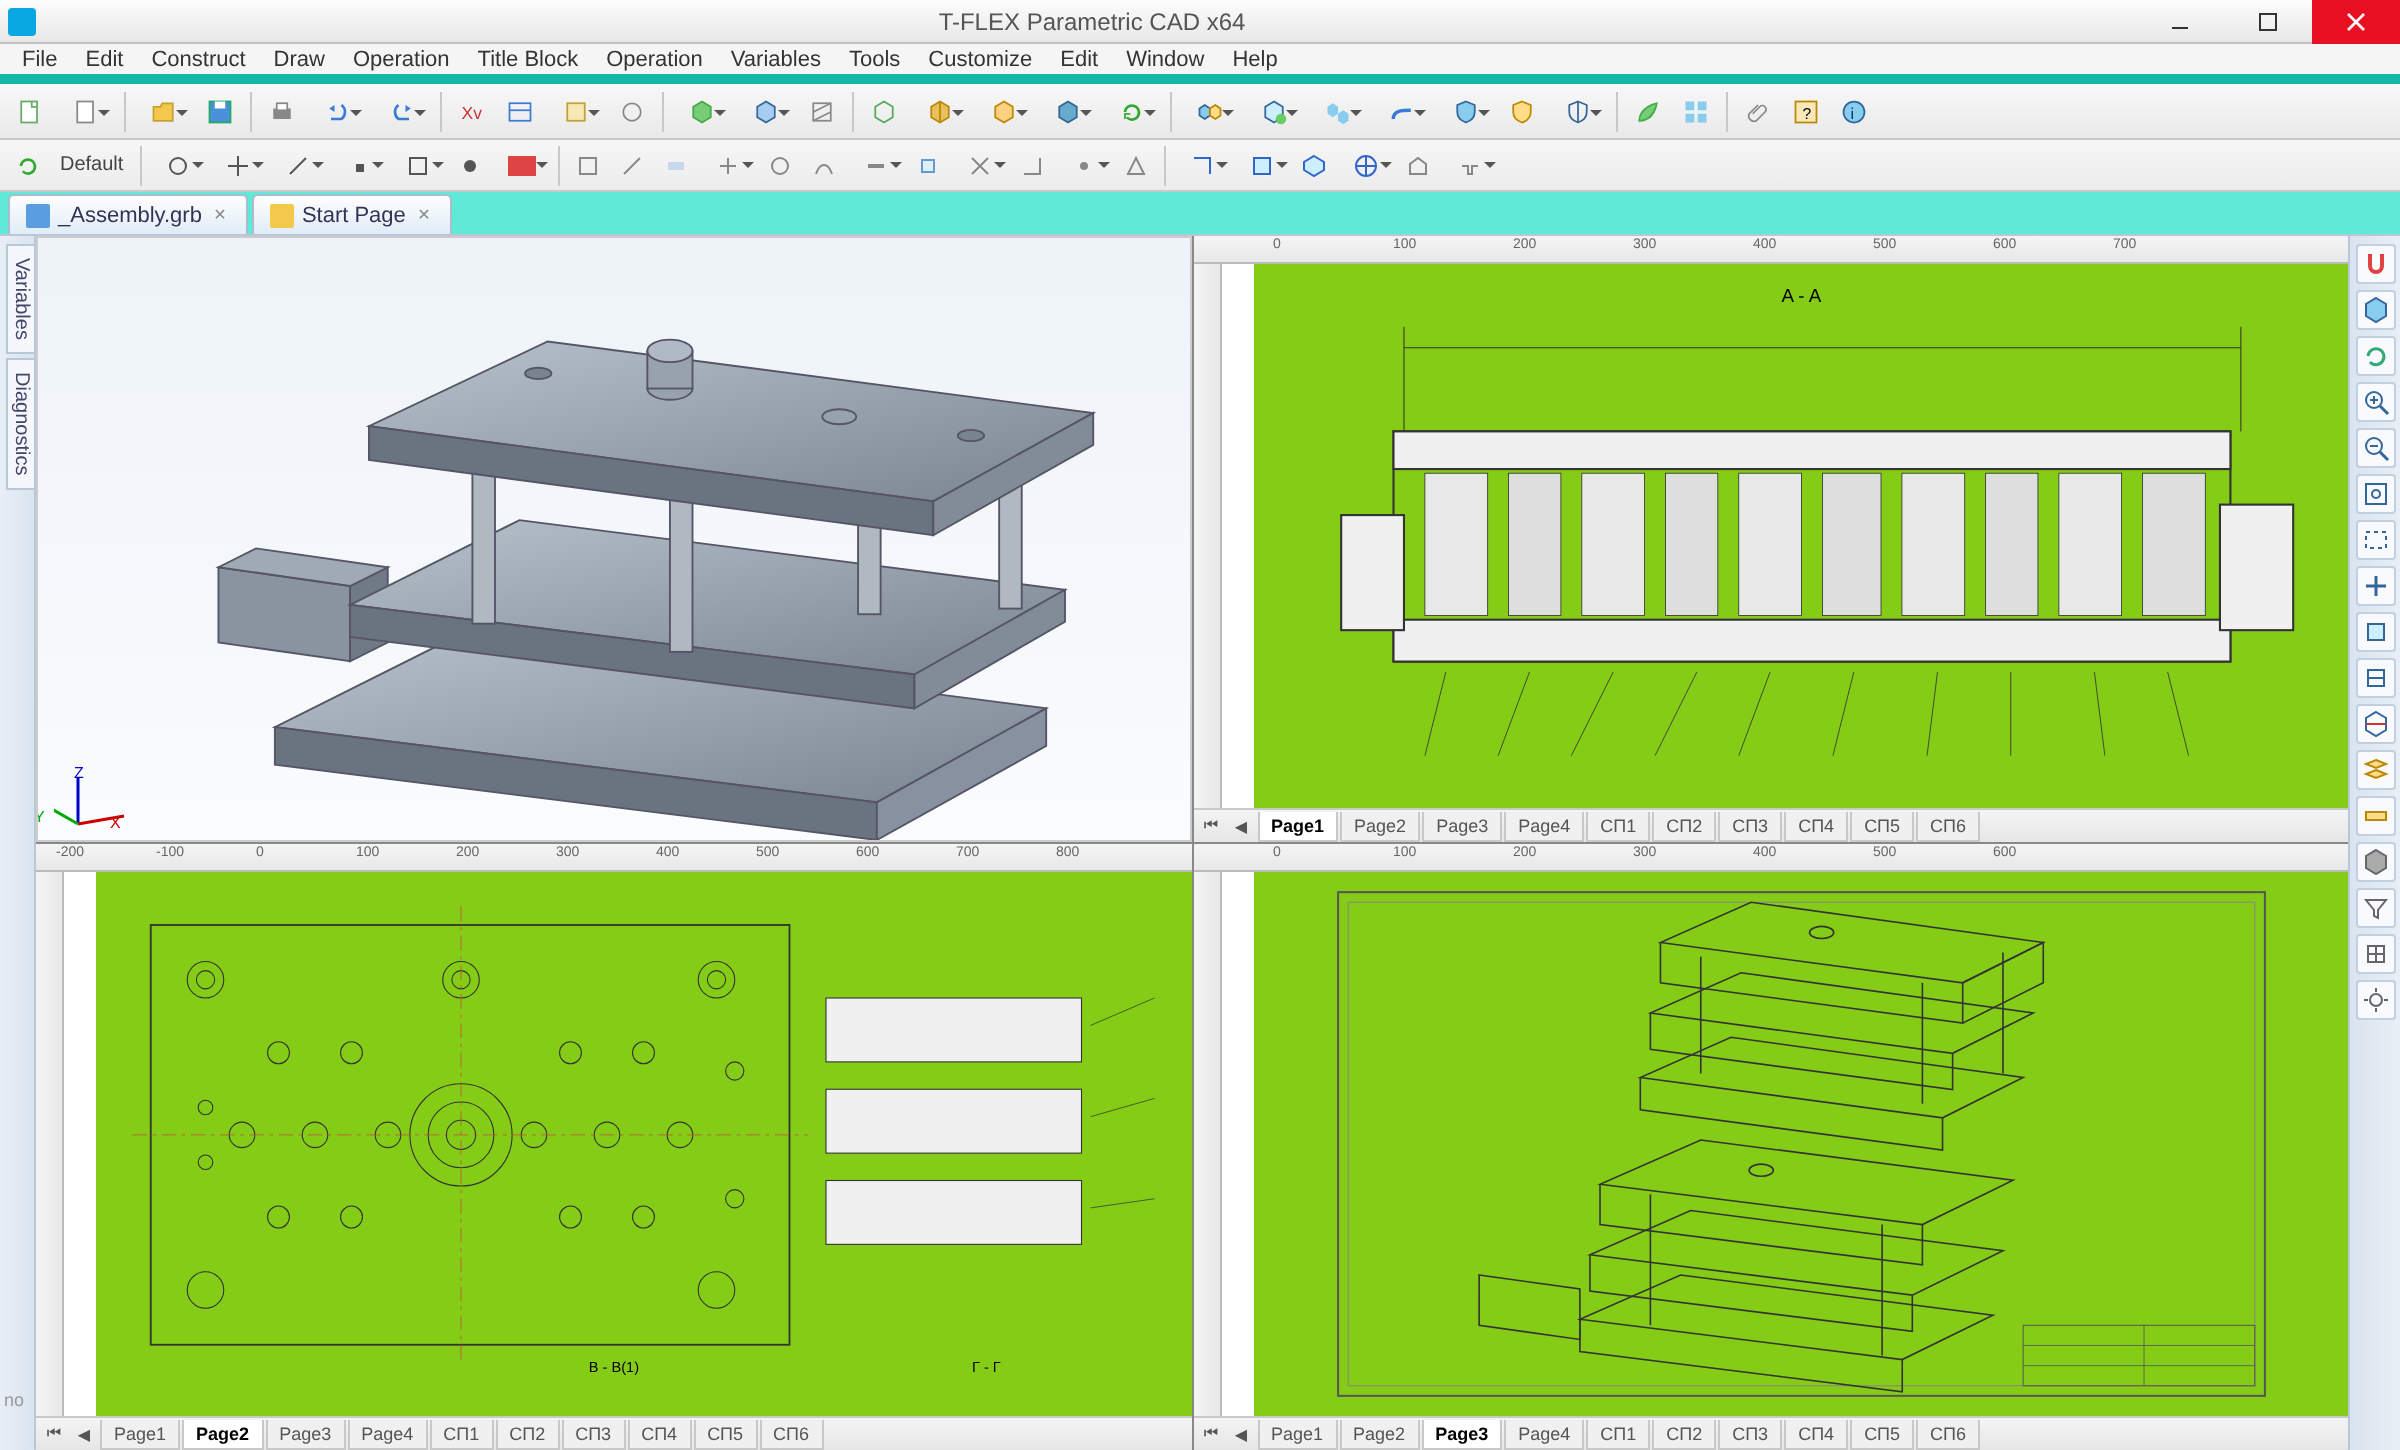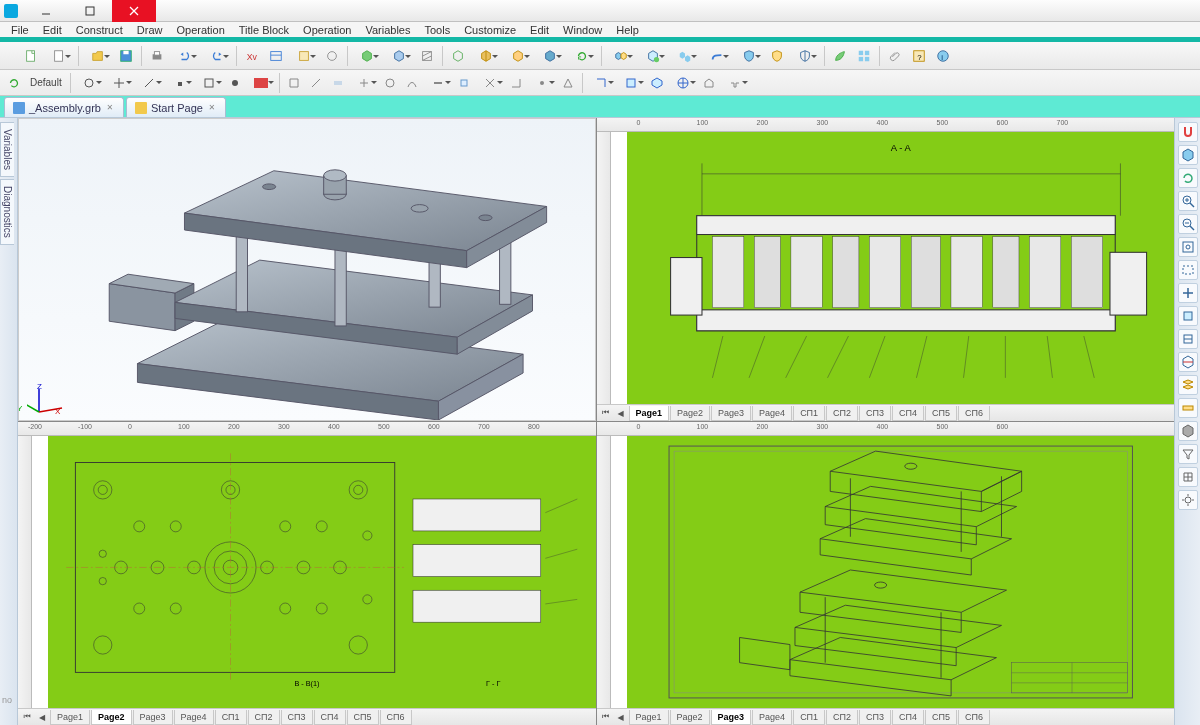--- a/index.html
+++ b/index.html
@@ -13,42 +13,42 @@
 .winbtn { width:44px; height:22px; display:flex; align-items:center; justify-content:center; }
 .winbtn.close { background:#e81123; color:#fff;}
 .winbtn.min, .winbtn.max { color:#333;}
 .winbtn svg { width:10px; height:10px;}
 
 
 .menubar { height:20px; background:#f5f5f5; display:flex; align-items:center; padding:0 4px; border-bottom:5px solid #14b8a6; font-size:11px; color:#333;}
 .menuitem { padding:2px 7px; cursor:default;}
 
 
-.toolbar { height:28px; background:linear-gradient(#f8f8f8,#e9e9e9); border-bottom:1px solid #c8c8c8; display:flex; align-items:center; padding:0 20px; gap:2px;}
+.toolbar { height:28px; background:linear-gradient(#f8f8f8,#e9e9e9); border-bottom:1px solid #c8c8c8; display:flex; align-items:center; padding:0 4px; gap:2px;}
 .tbtn { width:22px; height:22px; border:1px solid transparent; border-radius:2px; display:flex; align-items:center; justify-content:center; cursor:default;}
 .tbtn.dd { width:30px; position:relative;}
 .tbtn.dd::after { content:""; position:absolute; right:2px; top:9px; border:3px solid transparent; border-top-color:#555;}
 .tsep { width:1px; height:20px; background:#c8c8c8; margin:0 2px;}
 .tlbl { font-size:10px; color:#444; padding:0 4px;}
 .ticon { width:14px; height:14px; }
 
 .toolbar2 { height:26px; background:linear-gradient(#f6f6f6,#ececec); border-bottom:1px solid #c8c8c8; display:flex; align-items:center; padding:0 4px; gap:2px;}
 .t2btn { width:20px; height:20px; display:flex; align-items:center; justify-content:center;}
 .t2btn.dd { width:28px; position:relative;}
 .t2btn.dd::after { content:""; position:absolute; right:1px; top:8px; border:3px solid transparent; border-top-color:#555;}
 
 
 .doctabs { height:22px; background:#5eead4; border-bottom:1px solid #b8c8d8; display:flex; align-items:flex-end; padding:0 40px 0 4px;}
 .doctab { height:20px; padding:0 8px; display:flex; align-items:center; gap:4px; background:linear-gradient(#fefefe,#e0ecf7); border:1px solid #a8bdd2; border-bottom:none; border-radius:3px 3px 0 0; font-size:11px; color:#335; margin-right:2px;}
 .doctab .x { width:10px; height:10px; color:#888; font-size:8px; display:flex; align-items:center; justify-content:center;}
 .doctab .dicon { width:12px; height:12px; background:#5a9de0; border-radius:1px;}
 
 
 .mainwrap { flex:1; display:flex; min-height:0;}
-.sidebar-l { width:18px; background:linear-gradient(90deg,#e8eef5,#dae4ef); border-right:1px solid #b8c8d8; display:flex; flex-direction:column; align-items:flex-start; padding-top:4px; gap:2px;}
+.sidebar-l { width:18px; background:linear-gradient(90deg,#e8eef5,#dae4ef); border-right:1px solid #b8c8d8; display:flex; flex-direction:column; align-items:flex-end; padding-top:4px; gap:2px;}
 .sidetab { writing-mode:vertical-rl; font-size:10px; color:#446; padding:6px 1px; background:#f4f8fc; border:1px solid #b8c8d8; border-right:none; cursor:default;}
 .sidebar-r { width:26px; background:linear-gradient(90deg,#dae4ef,#e8eef5); border-left:1px solid #b8c8d8; display:flex; flex-direction:column; align-items:center; padding-top:4px; gap:3px;}
 .rbtn { width:20px; height:20px; border:1px solid #c0d0e0; border-radius:2px; background:#f8fafd; display:flex; align-items:center; justify-content:center;}
 
 .viewgrid { flex:1; display:grid; grid-template-columns:1fr 1fr; grid-template-rows:1fr 1fr; gap:1px; background:#888; min-height:0;}
 .viewport { background:#fff; display:flex; flex-direction:column; min-height:0; position:relative;}
 .vcanvas { flex:1; background:#fefefe; position:relative; overflow:hidden; border:1px solid #ccc;}
 .vtop .vcanvas { background:linear-gradient(#eef3f8,#fafcfe);}
 
 
@@ -71,20 +71,21 @@
 .axis .y { color:#0a0; position:absolute; left:-10px; top:-8px;}
 .axis .x { color:#c00; position:absolute; left:28px; top:-5px;}
 .axis svg { position:absolute; left:0; top:-28px;}
 
 </style>
 </head>
 <body>
 
 <div class="titlebar">
   <div class="appicon"></div>
+  <div class="title">T-FLEX Parametric CAD x64</div>
   <div class="winbtns">
     <div class="winbtn min">
         <svg viewBox="0 0 10 10">
           <line x1="1" y1="8" x2="9" y2="8" stroke="#333" stroke-width="1"></line>
         </svg>
       </div>
     <div class="winbtn max">
         <svg viewBox="0 0 10 10">
           <rect x="1" y="1" width="8" height="8" fill="none" stroke="#333"></rect>
         </svg>

